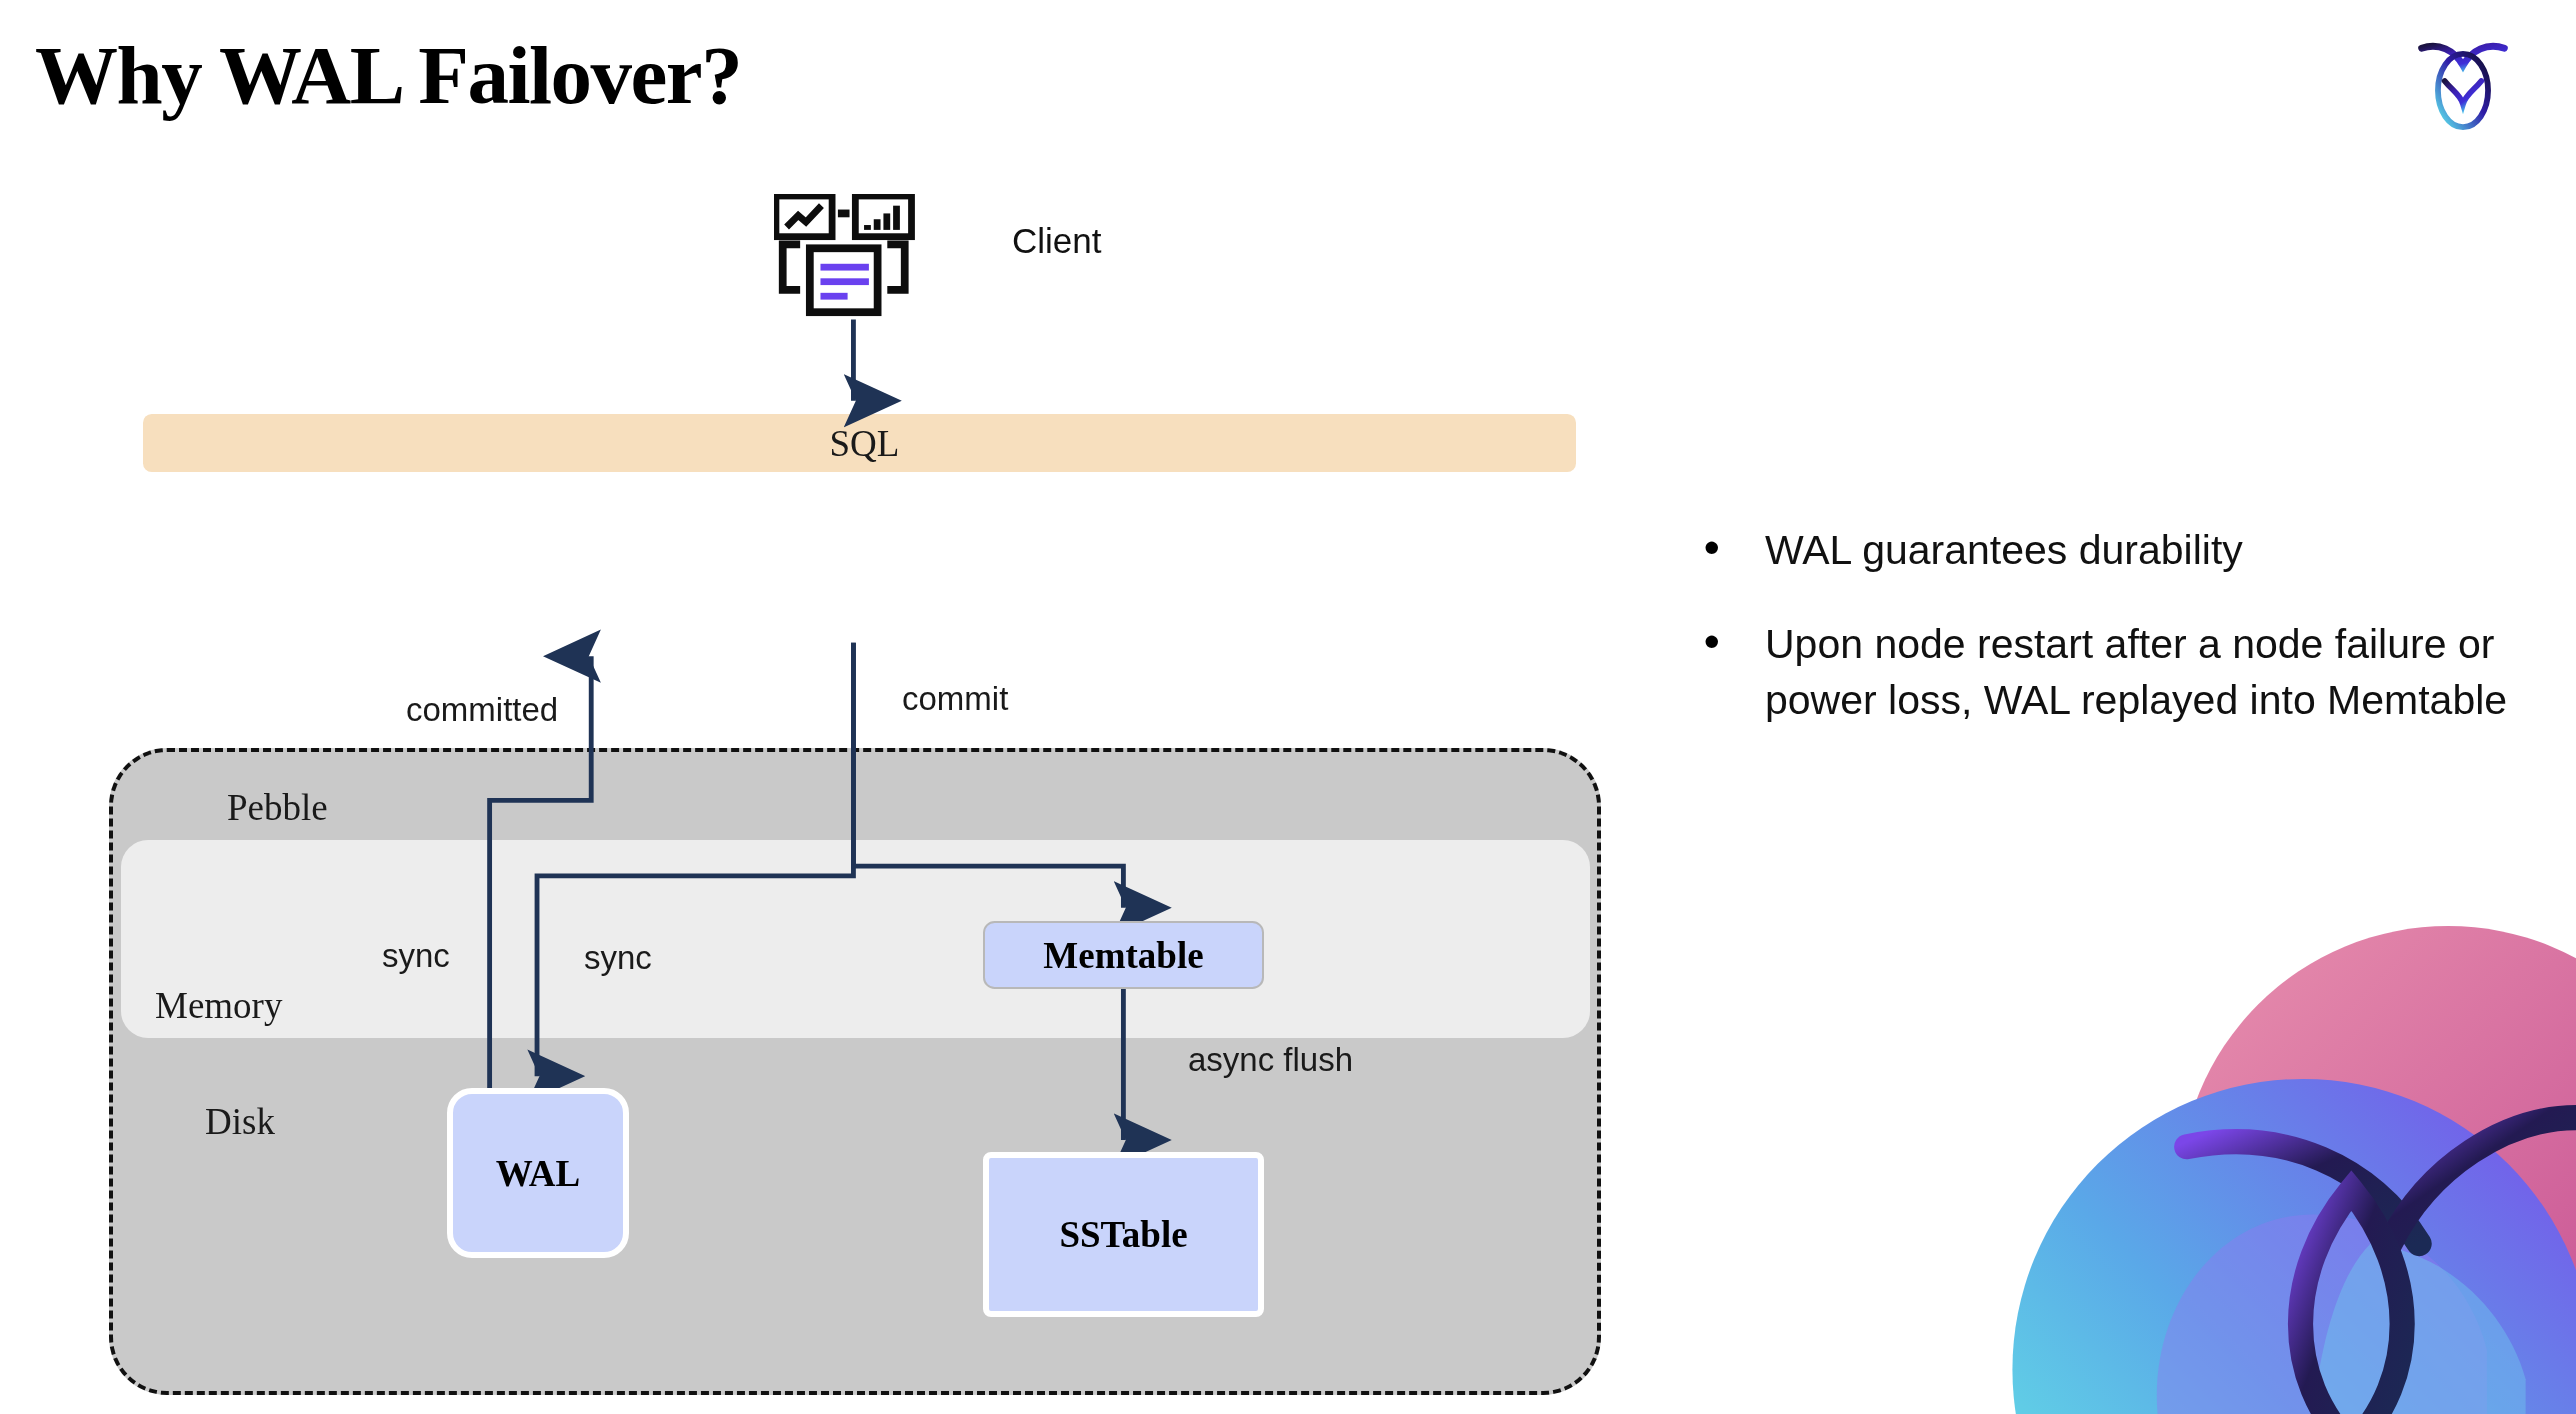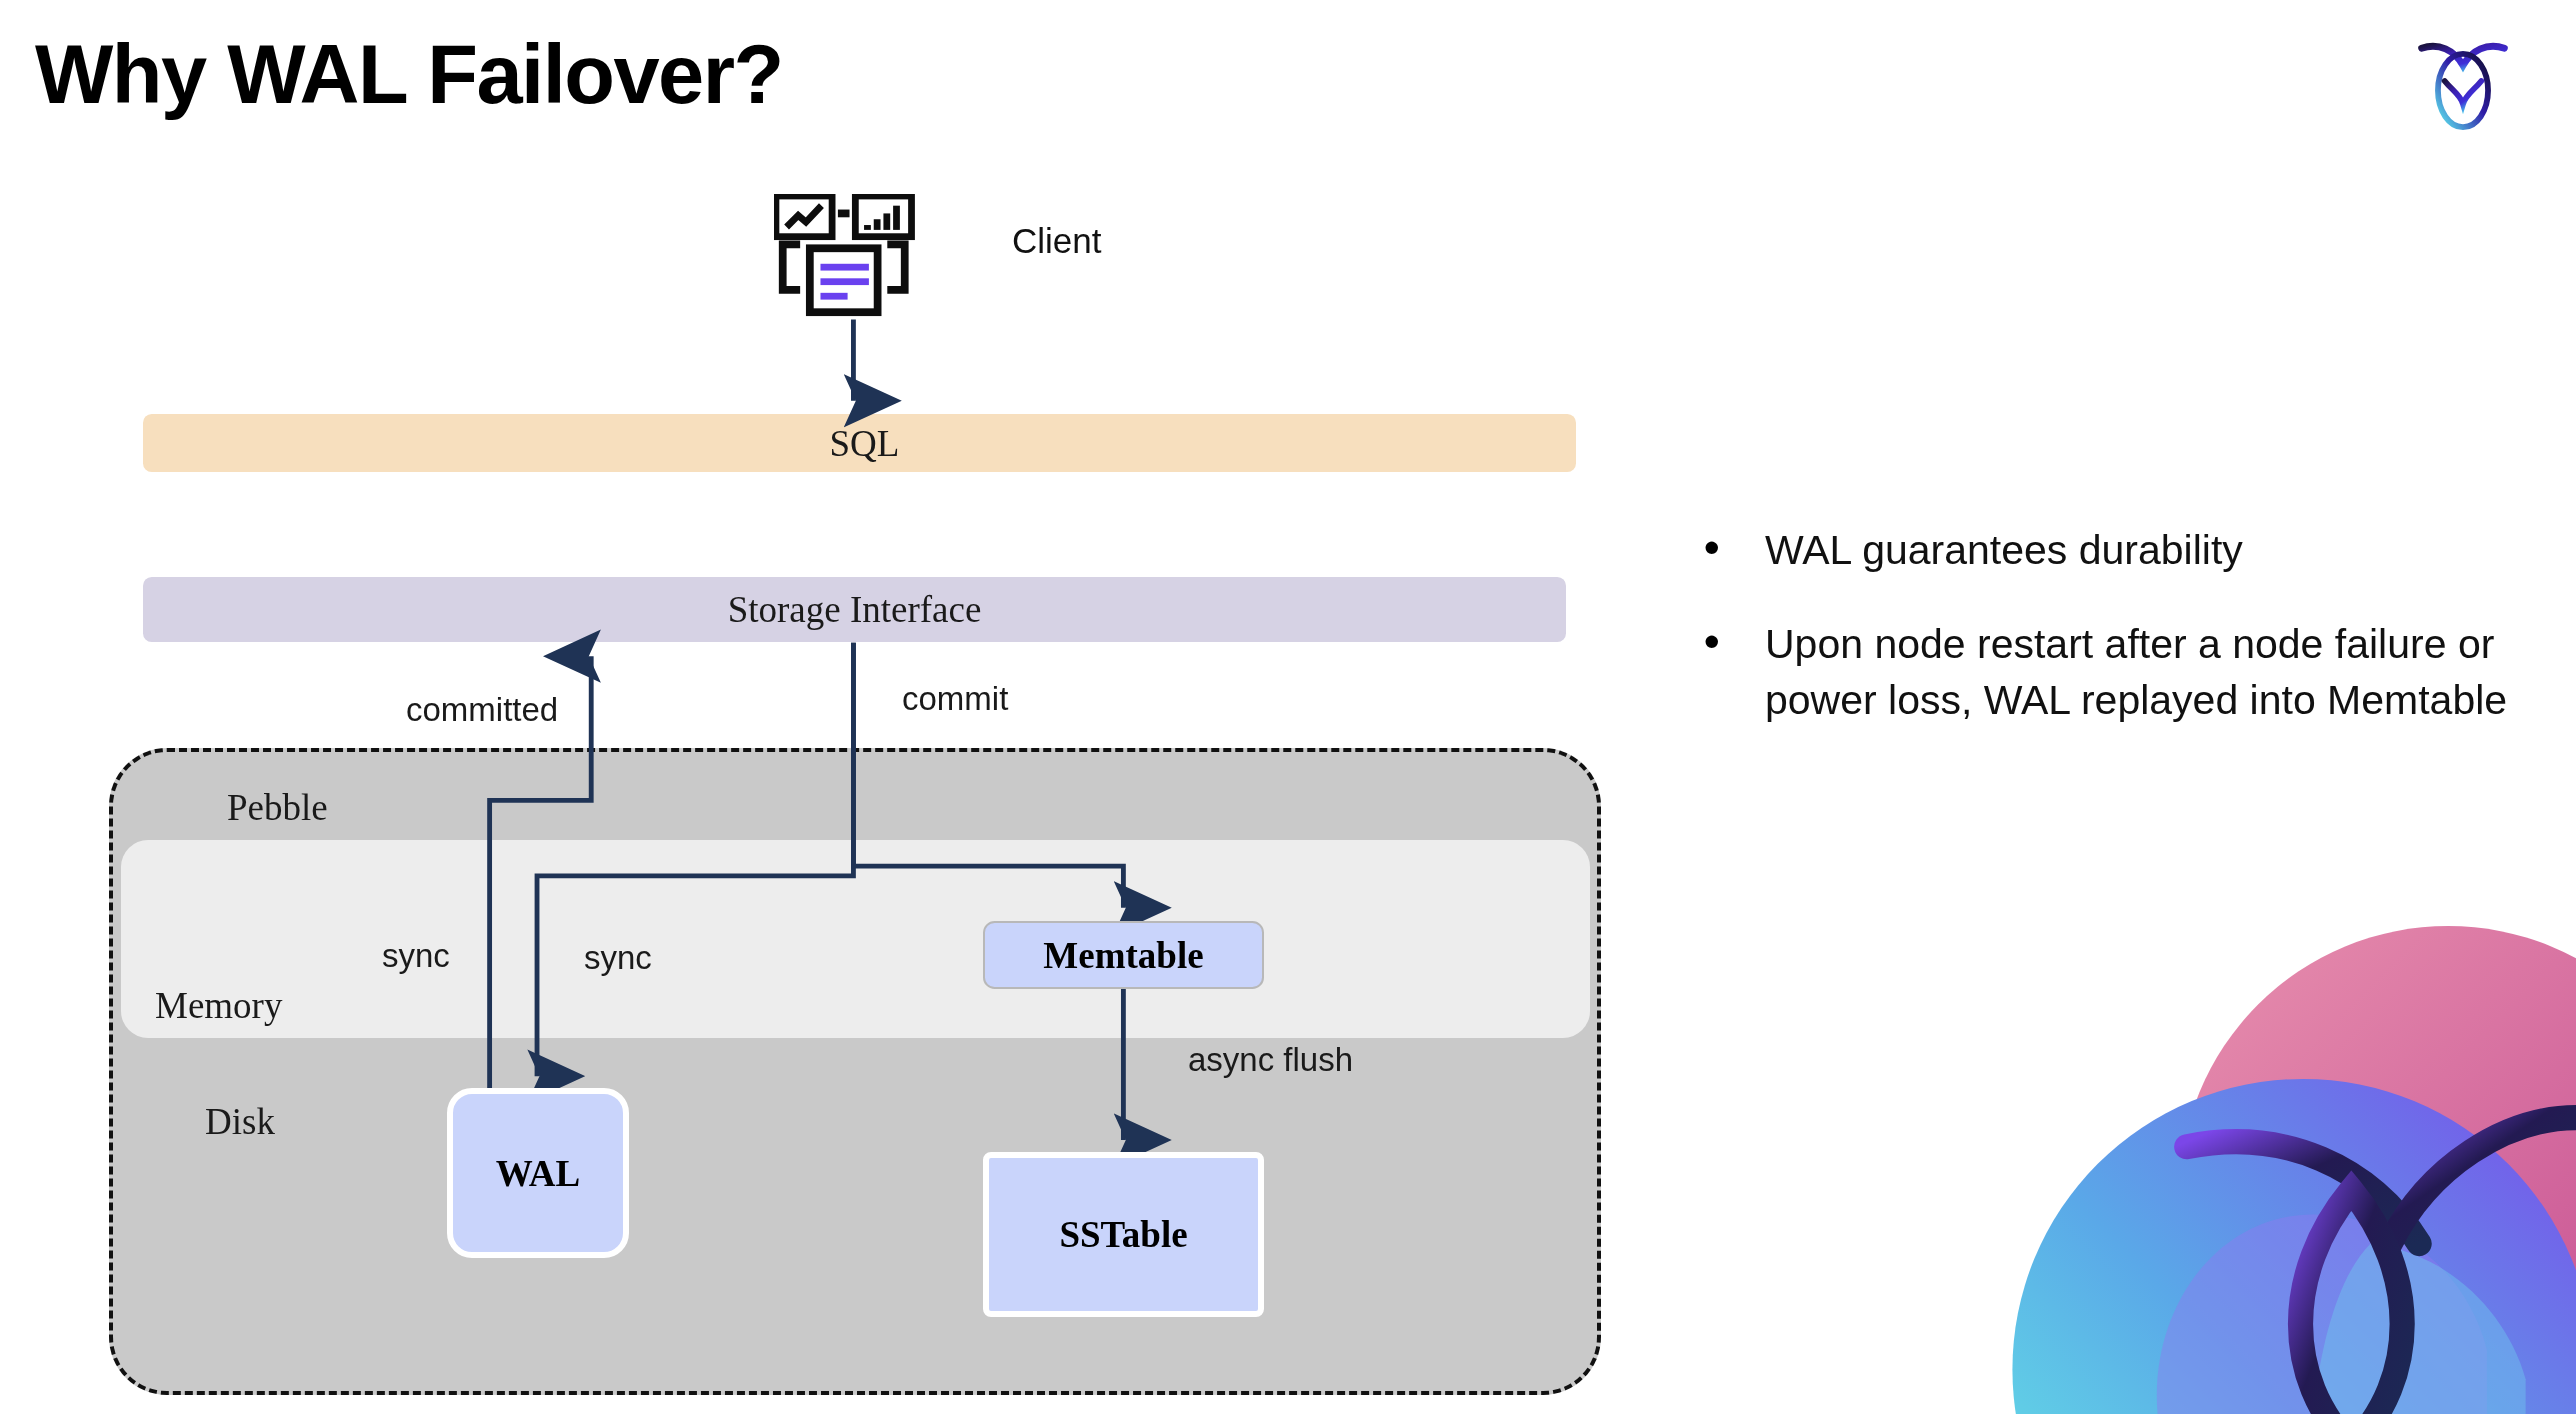--- a/index.html
+++ b/index.html
@@ -15,21 +15,21 @@
   .slide {
     position: absolute; inset: 0;
     background: #ffffff;
     overflow: hidden;
   }
 
   
   #slide-title {
     position: absolute;
     left: 35px; top: 27px;
-    font-family: Liberation Sans, sans-serif;
+    font-family: Liberation Serif, serif;
     font-weight: 700;
     font-size: 83px;
     letter-spacing: -1.5px;
     color: #000000;
     white-space: nowrap;
   }
 
   
   #brand-logo {
     position: absolute;
@@ -280,23 +280,20 @@
       <rect x="37" y="56" width="70" height="66" fill="#ffffff" stroke="#0d0d0d" stroke-width="8"></rect>
       <rect x="48" y="72" width="50" height="7" fill="#6a41ef"></rect>
       <rect x="48" y="87" width="50" height="7" fill="#6a41ef"></rect>
       <rect x="48" y="102" width="28" height="7" fill="#6a41ef"></rect>
     </svg>
     <div id="client-label">Client</div>
 
     <div class="layer-bar" id="layer-sql" style="background:#f7dfbe">
       <span>SQL</span>
     </div>
-    <div class="layer-bar" id="layer-storage" style="background:#d6d2e4">
-      <span>Storage Interface</span>
-    </div>
 
     <div id="pebble-box"></div>
     <div id="memory-panel"></div>
     <div id="pebble-label">Pebble</div>
     <div id="memory-label">Memory</div>
     <div id="disk-label">Disk</div>
 
     <svg id="connectors" viewBox="0 0 1760 1462">
       <defs>
         <marker id="arrowUp" markerWidth="12" markerHeight="12" refX="6" refY="10" orient="auto" markerUnits="strokeWidth">

